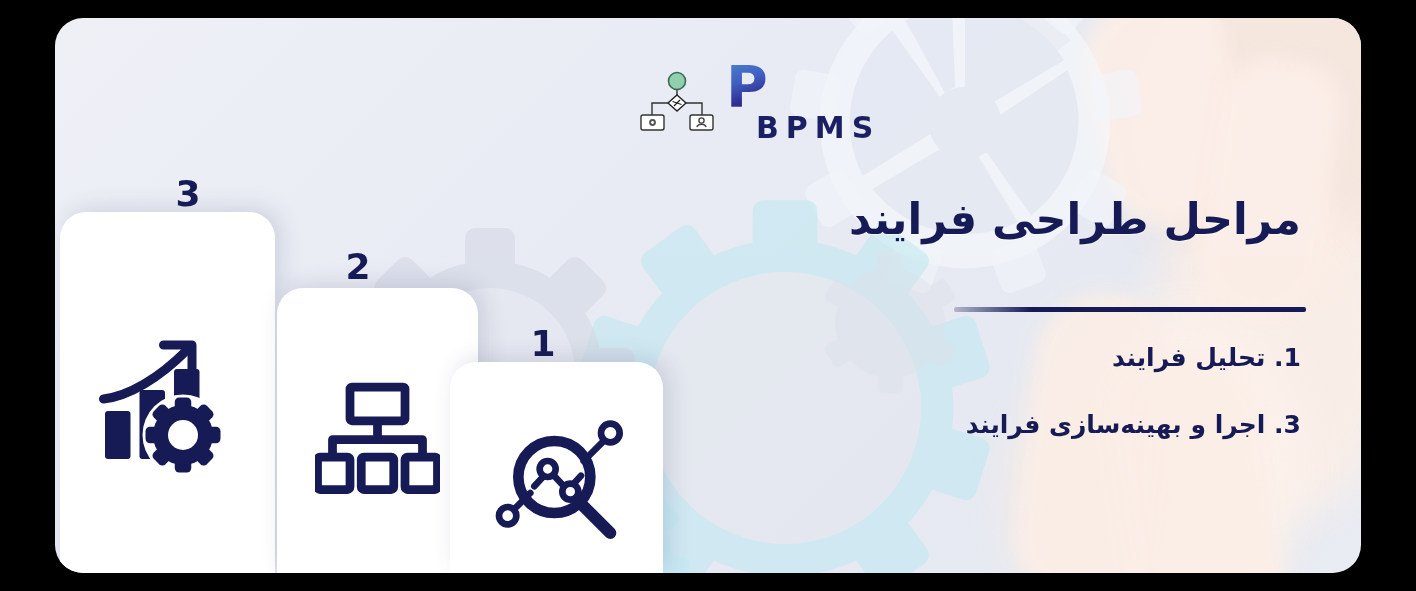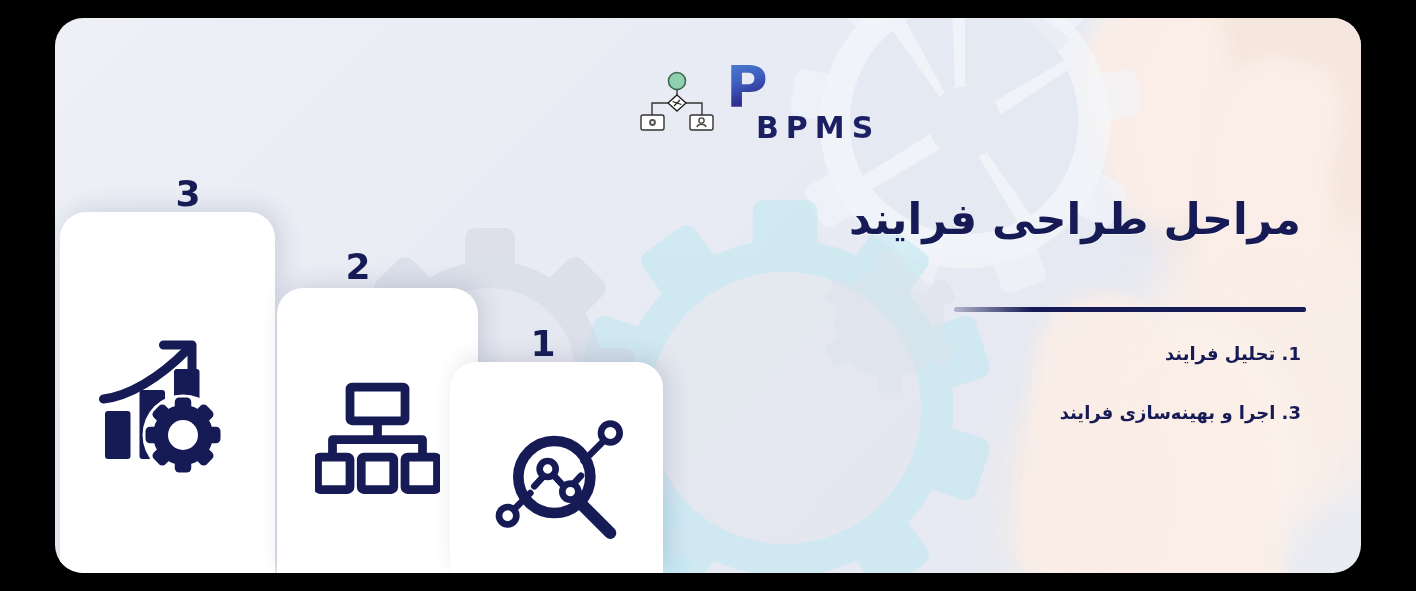--- a/index.html
+++ b/index.html
@@ -55,21 +55,21 @@
     text-shadow:0 1px 0 rgba(255,255,255,.6);
   }
   #title-rule{
     position:absolute;right:55px;top:289px;width:352px;height:5px;
     background:linear-gradient(90deg,rgba(22,26,85,.25) 0%,#161a55 22%,#161a55 100%);
     border-radius:2px;
   }
 
   
   #steps{position:absolute;right:60px;top:325px;width:620px;text-align:right;direction:rtl;}
-  .step-line{font-size:18px;font-weight:800;color:#161a55;margin-bottom:38px;letter-spacing:-.2px;}
+  .step-line{font-size:25px;font-weight:800;color:#161a55;margin-bottom:38px;letter-spacing:-.2px;}
   .step-line:last-child{margin-bottom:0;margin-top:11px;}
 
   
   .card{
     position:absolute;background:#fff;border-radius:26px 26px 0 0;
     box-shadow:6px -4px 22px rgba(60,70,110,.16);
     display:flex;align-items:center;justify-content:center;
   }
   .card .icon-wrap{margin-top:18px;}
   .card-num{

